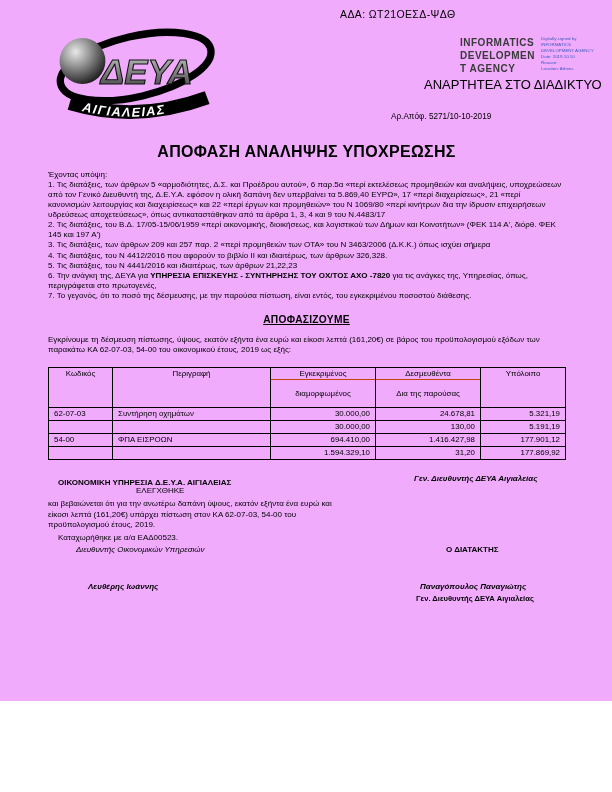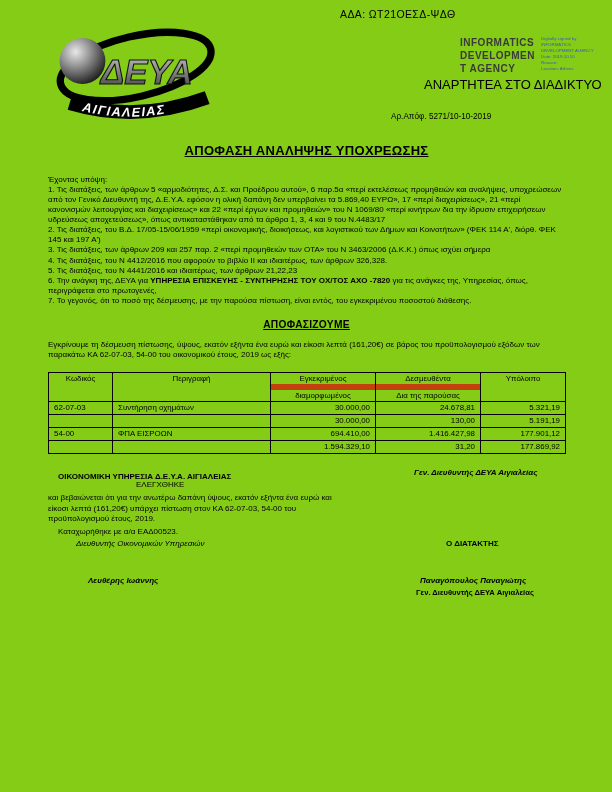--- a/index.html
+++ b/index.html
@@ -1,44 +1,44 @@
 <!DOCTYPE html>
 <html><head>
 <meta charset="utf-8">
 <style>
   * { box-sizing: border-box; margin: 0; padding: 0; }
   html, body { background: #ffffff; }
   .page {
-    width: 612px; height: 792px; position: relative; overflow: hidden;
-    background: #84cc16; color: #000;
+    width: 612px; height: 701px; position: relative; overflow: hidden;
+    background: #f0abfc; color: #000;
     font-family: "Liberation Sans", "DejaVu Sans", sans-serif;
     margin: 0 auto;
   }
   .ada { position: absolute; top: 8px; left: 340px; font-size: 10.5px; letter-spacing: .4px; }
   .logo { position: absolute; top: 26px; left: 55px; width: 165px; height: 103px; }
   .ida { position: absolute; top: 36px; left: 460px; display: flex; gap: 6px; }
   .ida-name { font-size: 10px; font-weight: bold; color: #3a3a3a; line-height: 1.3; white-space: pre-line; letter-spacing: .5px; }
   .ida-sig { font-size: 4.4px; color: #3b5bbf; line-height: 1.35; width: 64px; white-space: pre-line; }
   .anartitea { position: absolute; top: 77px; left: 424px; font-size: 13px; }
   .decision-no { position: absolute; top: 112px; left: 391px; font-size: 8.2px; }
 
   .content { position: absolute; top: 143px; left: 48px; width: 517px; }
-  .doc-title { text-align: center; font-weight: bold; font-size: 13px; text-decoration: underline; margin-bottom: 17px; letter-spacing: .3px; }
+  .doc-title { text-align: center; font-weight: bold; font-size: 16px; margin-bottom: 9px; letter-spacing: .3px; }
   .preamble { font-size: 8px; line-height: 1.25; }
   .item { font-size: 8px; line-height: 1.26; }
   .b { font-weight: bold; }
   .decide-heading { text-align: center; font-weight: bold; font-size: 10.2px; text-decoration: underline; margin: 13px 0 10px; letter-spacing: .3px; }
   .decide-text { font-size: 8px; line-height: 1.3; margin-bottom: 11px; }
 
   table { width: 100%; border-collapse: collapse; font-size: 7.9px; table-layout: fixed; border-radius: 26px; }
   th, td { border: 1px solid #000; }
   th { font-weight: normal; text-align: center; vertical-align: top; padding: 1px 2px; }
   th.split { padding: 0; vertical-align: middle; }
   th.split .hdr-top { padding: 1px 2px; }
-  th.split .hdr-bottom { border-top: 6px solid #c2410c; padding: 1px 2px; }
+  th.split .hdr-bottom { border-top: 1px solid #c2410c; padding: 9px 2px; }
   td { height: 13px; padding: 1px 5px; vertical-align: middle; }
   td.num { text-align: right; }
   col.c-code { width: 64px; } col.c-desc { width: 158px; }
   col.c-appr { width: 105px; } col.c-comm { width: 105px; } col.c-bal { width: 85px; }
 
   .footer { position: relative; height: 150px; margin-top: 14px; font-size: 8px; }
   .f-left-title { position: absolute; top: 4px; left: 10px; font-weight: bold; }
   .f-right-title { position: absolute; top: 0; left: 366px; font-weight: bold; font-style: italic; }
   .f-checked { position: absolute; top: 12px; left: 88px; }
   .f-cert { position: absolute; top: 25px; left: 0; width: 288px; line-height: 1.35; }

